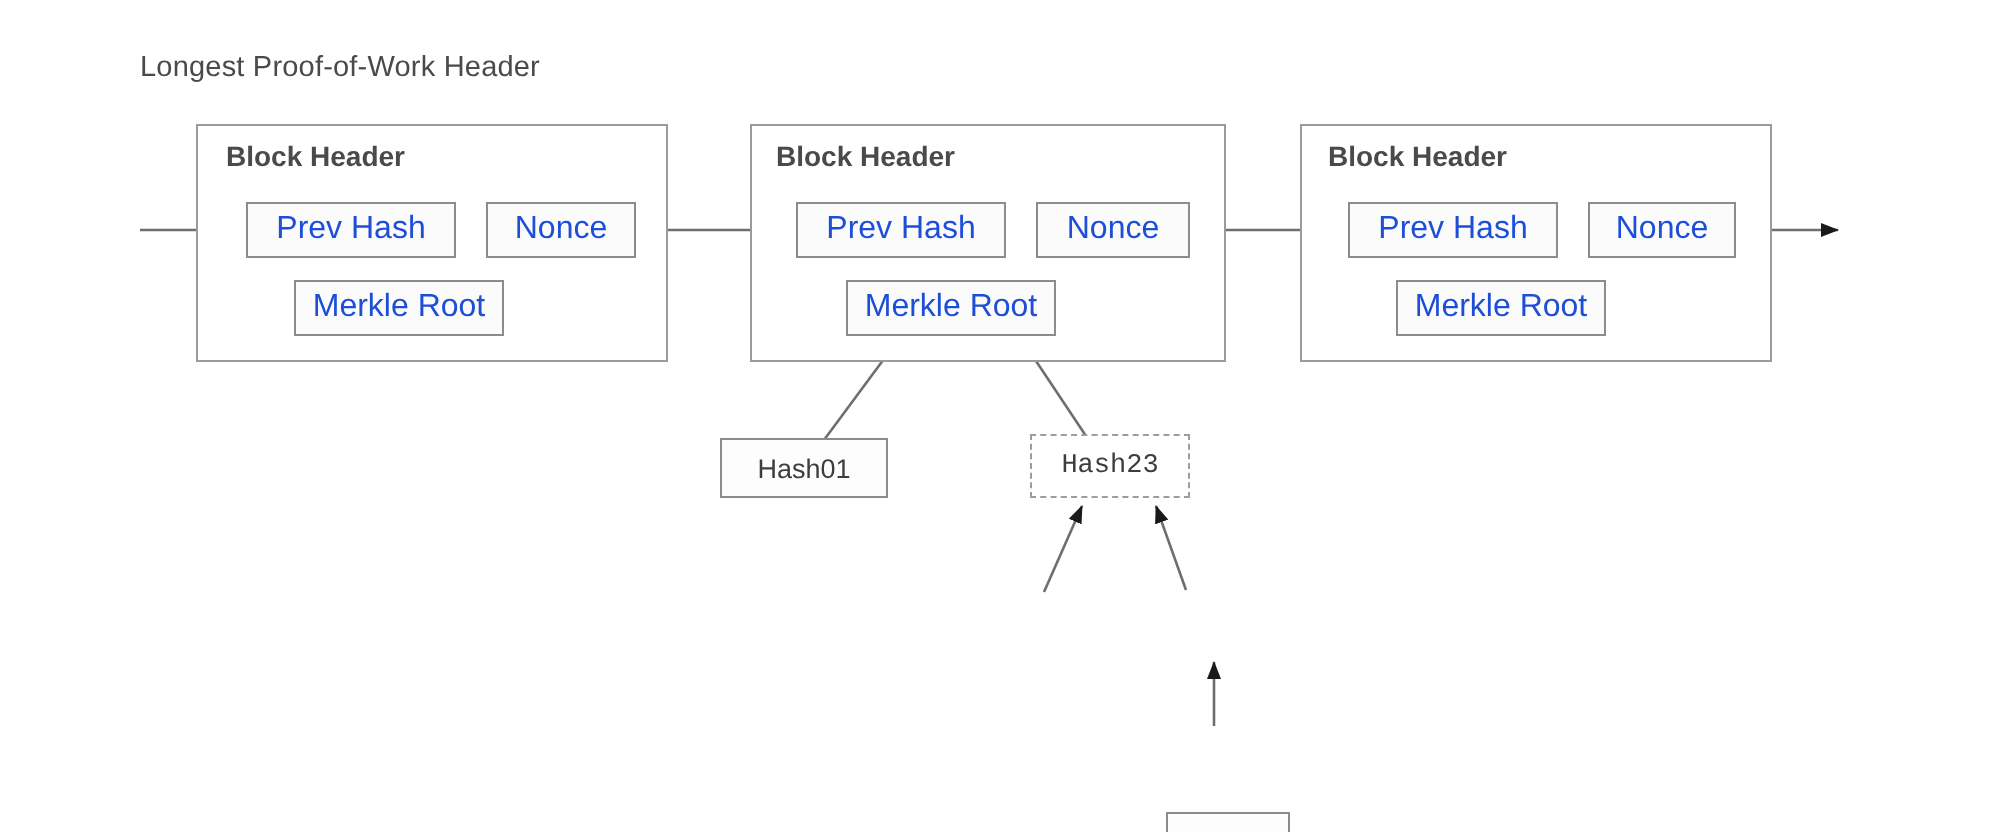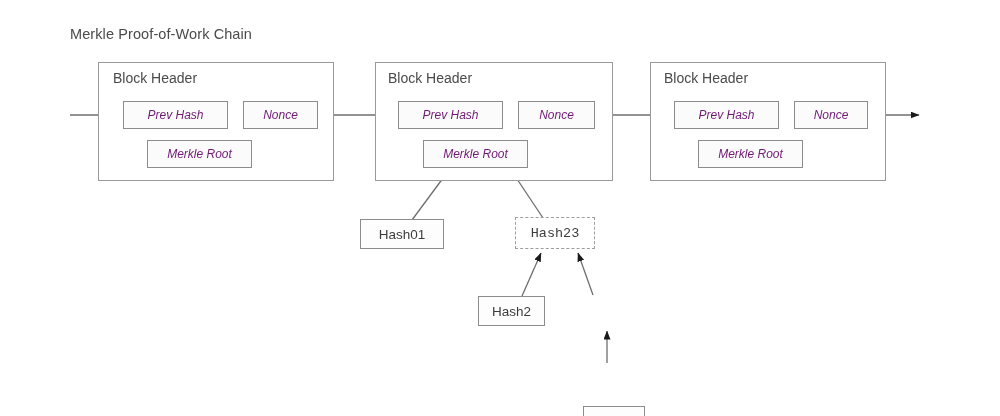--- a/index.html
+++ b/index.html
@@ -48,33 +48,33 @@
     position: absolute;
     box-sizing: border-box;
     border: 1.4px solid #9a9a9a;
     background: #ffffff;
   }
   .block-label {
     position: absolute;
     font-size: 14px;
     color: #4a4a4a;
     white-space: nowrap;
+    font-weight: bold;
   }
   .field {
     position: absolute;
     box-sizing: border-box;
     border: 1.4px solid #8c8c8c;
     background: #fbfbfb;
     display: flex;
     align-items: center;
     justify-content: center;
-    font-size: 12px;
-    color: #701a75;
+    font-size: 16px;
+    color: #1d4ed8;
     white-space: nowrap;
-    font-style: italic;
   }
   .node {
     position: absolute;
     box-sizing: border-box;
     border: 1.4px solid #8c8c8c;
     background: #fdfdfd;
     display: flex;
     align-items: center;
     justify-content: center;
     font-size: 13.5px;
@@ -111,21 +111,21 @@
 
     <line x1="543" y1="218" x2="511" y2="170" stroke="#6e6e6e" stroke-width="1.3" marker-end="url(#arrowhead)"></line>
 
     <line x1="522" y1="296" x2="541" y2="253" stroke="#6e6e6e" stroke-width="1.3" marker-end="url(#arrowhead)"></line>
 
     <line x1="593" y1="295" x2="578" y2="253" stroke="#6e6e6e" stroke-width="1.3" marker-end="url(#arrowhead)"></line>
 
     <line x1="607" y1="363" x2="607" y2="331" stroke="#6e6e6e" stroke-width="1.3" marker-end="url(#arrowhead)"></line>
   </svg>
 
-  <div class="title">Merkle Proof-of-Work Chain</div>
+  <div class="title">Longest Proof-of-Work Header</div>
 
   <div class="block" style="left:98px; top:62px; width:236px; height:119px;"></div>
   <div class="block-label" style="left:113px; top:70px;">Block Header</div>
   <div class="field" style="left:123px; top:101px; width:105px; height:28px;">Prev Hash</div>
   <div class="field" style="left:243px; top:101px; width:75px; height:28px;">Nonce</div>
   <div class="field" style="left:147px; top:140px; width:105px; height:28px;">Merkle Root</div>
 
   <div class="block" style="left:375px; top:62px; width:238px; height:119px;"></div>
   <div class="block-label" style="left:388px; top:70px;">Block Header</div>
   <div class="field" style="left:398px; top:101px; width:105px; height:28px;">Prev Hash</div>
@@ -135,19 +135,18 @@
   <div class="block" style="left:650px; top:62px; width:236px; height:119px;"></div>
   <div class="block-label" style="left:664px; top:70px;">Block Header</div>
   <div class="field" style="left:674px; top:101px; width:105px; height:28px;">Prev Hash</div>
   <div class="field" style="left:794px; top:101px; width:74px; height:28px;">Nonce</div>
   <div class="field" style="left:698px; top:140px; width:105px; height:28px;">Merkle Root</div>
 
   <div class="node" style="left:360px; top:219px; width:84px; height:30px;">Hash01</div>
 
   <div class="node dashed" style="left:515px; top:217px; width:80px; height:32px;">Hash23</div>
 
-  <div class="node" style="left:478px; top:296px; width:67px; height:30px;">Hash2</div>
 
 
   <div class="node" style="left:583px; top:363px; width:62px; height:30px;margin-top:43px;">Tx3</div>
 
 
 </div>
 
 </body></html>

